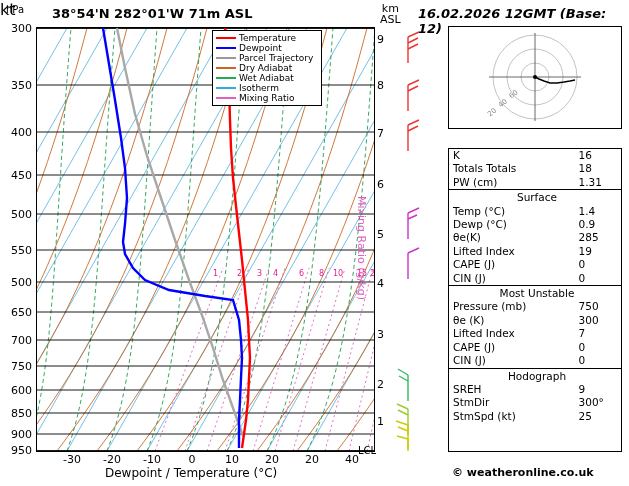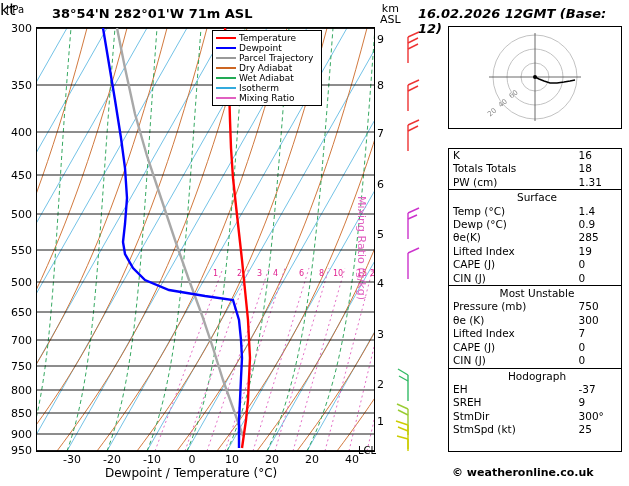--- a/index.html
+++ b/index.html
@@ -163,21 +163,21 @@
 <div class="abs ytick" style="left:0px;top:22px">300</div>
 <div class="abs ytick" style="left:0px;top:79px">350</div>
 <div class="abs ytick" style="left:0px;top:126px">400</div>
 <div class="abs ytick" style="left:0px;top:169px">450</div>
 <div class="abs ytick" style="left:0px;top:208px">500</div>
 <div class="abs ytick" style="left:0px;top:244px">550</div>
 <div class="abs ytick" style="left:0px;top:276px">500</div>
 <div class="abs ytick" style="left:0px;top:306px">650</div>
 <div class="abs ytick" style="left:0px;top:334px">700</div>
 <div class="abs ytick" style="left:0px;top:360px">750</div>
-<div class="abs ytick" style="left:0px;top:384px">800</div>
+<div class="abs ytick" style="left:0px;top:384px">600</div>
 <div class="abs ytick" style="left:0px;top:407px">850</div>
 <div class="abs ytick" style="left:0px;top:428px">900</div>
 <div class="abs ytick" style="left:0px;top:444px">950</div>
 
 <div class="abs kmtick" style="top:33px">9</div>
 <div class="abs kmtick" style="top:79px">8</div>
 <div class="abs kmtick" style="top:127px">7</div>
 <div class="abs kmtick" style="top:178px">6</div>
 <div class="abs kmtick" style="top:228px">5</div>
 <div class="abs kmtick" style="top:277px">4</div>
@@ -333,24 +333,20 @@
           <td class="v">0</td>
         </tr>
     <tr>
           <td>CIN (J)</td>
           <td class="v">0</td>
         </tr>
     <tr class="hdr">
           <td colspan="2">Hodograph</td>
         </tr>
     <tr>
-          <td>EH</td>
-          <td class="v">-37</td>
-        </tr>
-    <tr>
           <td>SREH</td>
           <td class="v">9</td>
         </tr>
     <tr>
           <td>StmDir</td>
           <td class="v">300°</td>
         </tr>
     <tr>
           <td>StmSpd (kt)</td>
           <td class="v">25</td>

